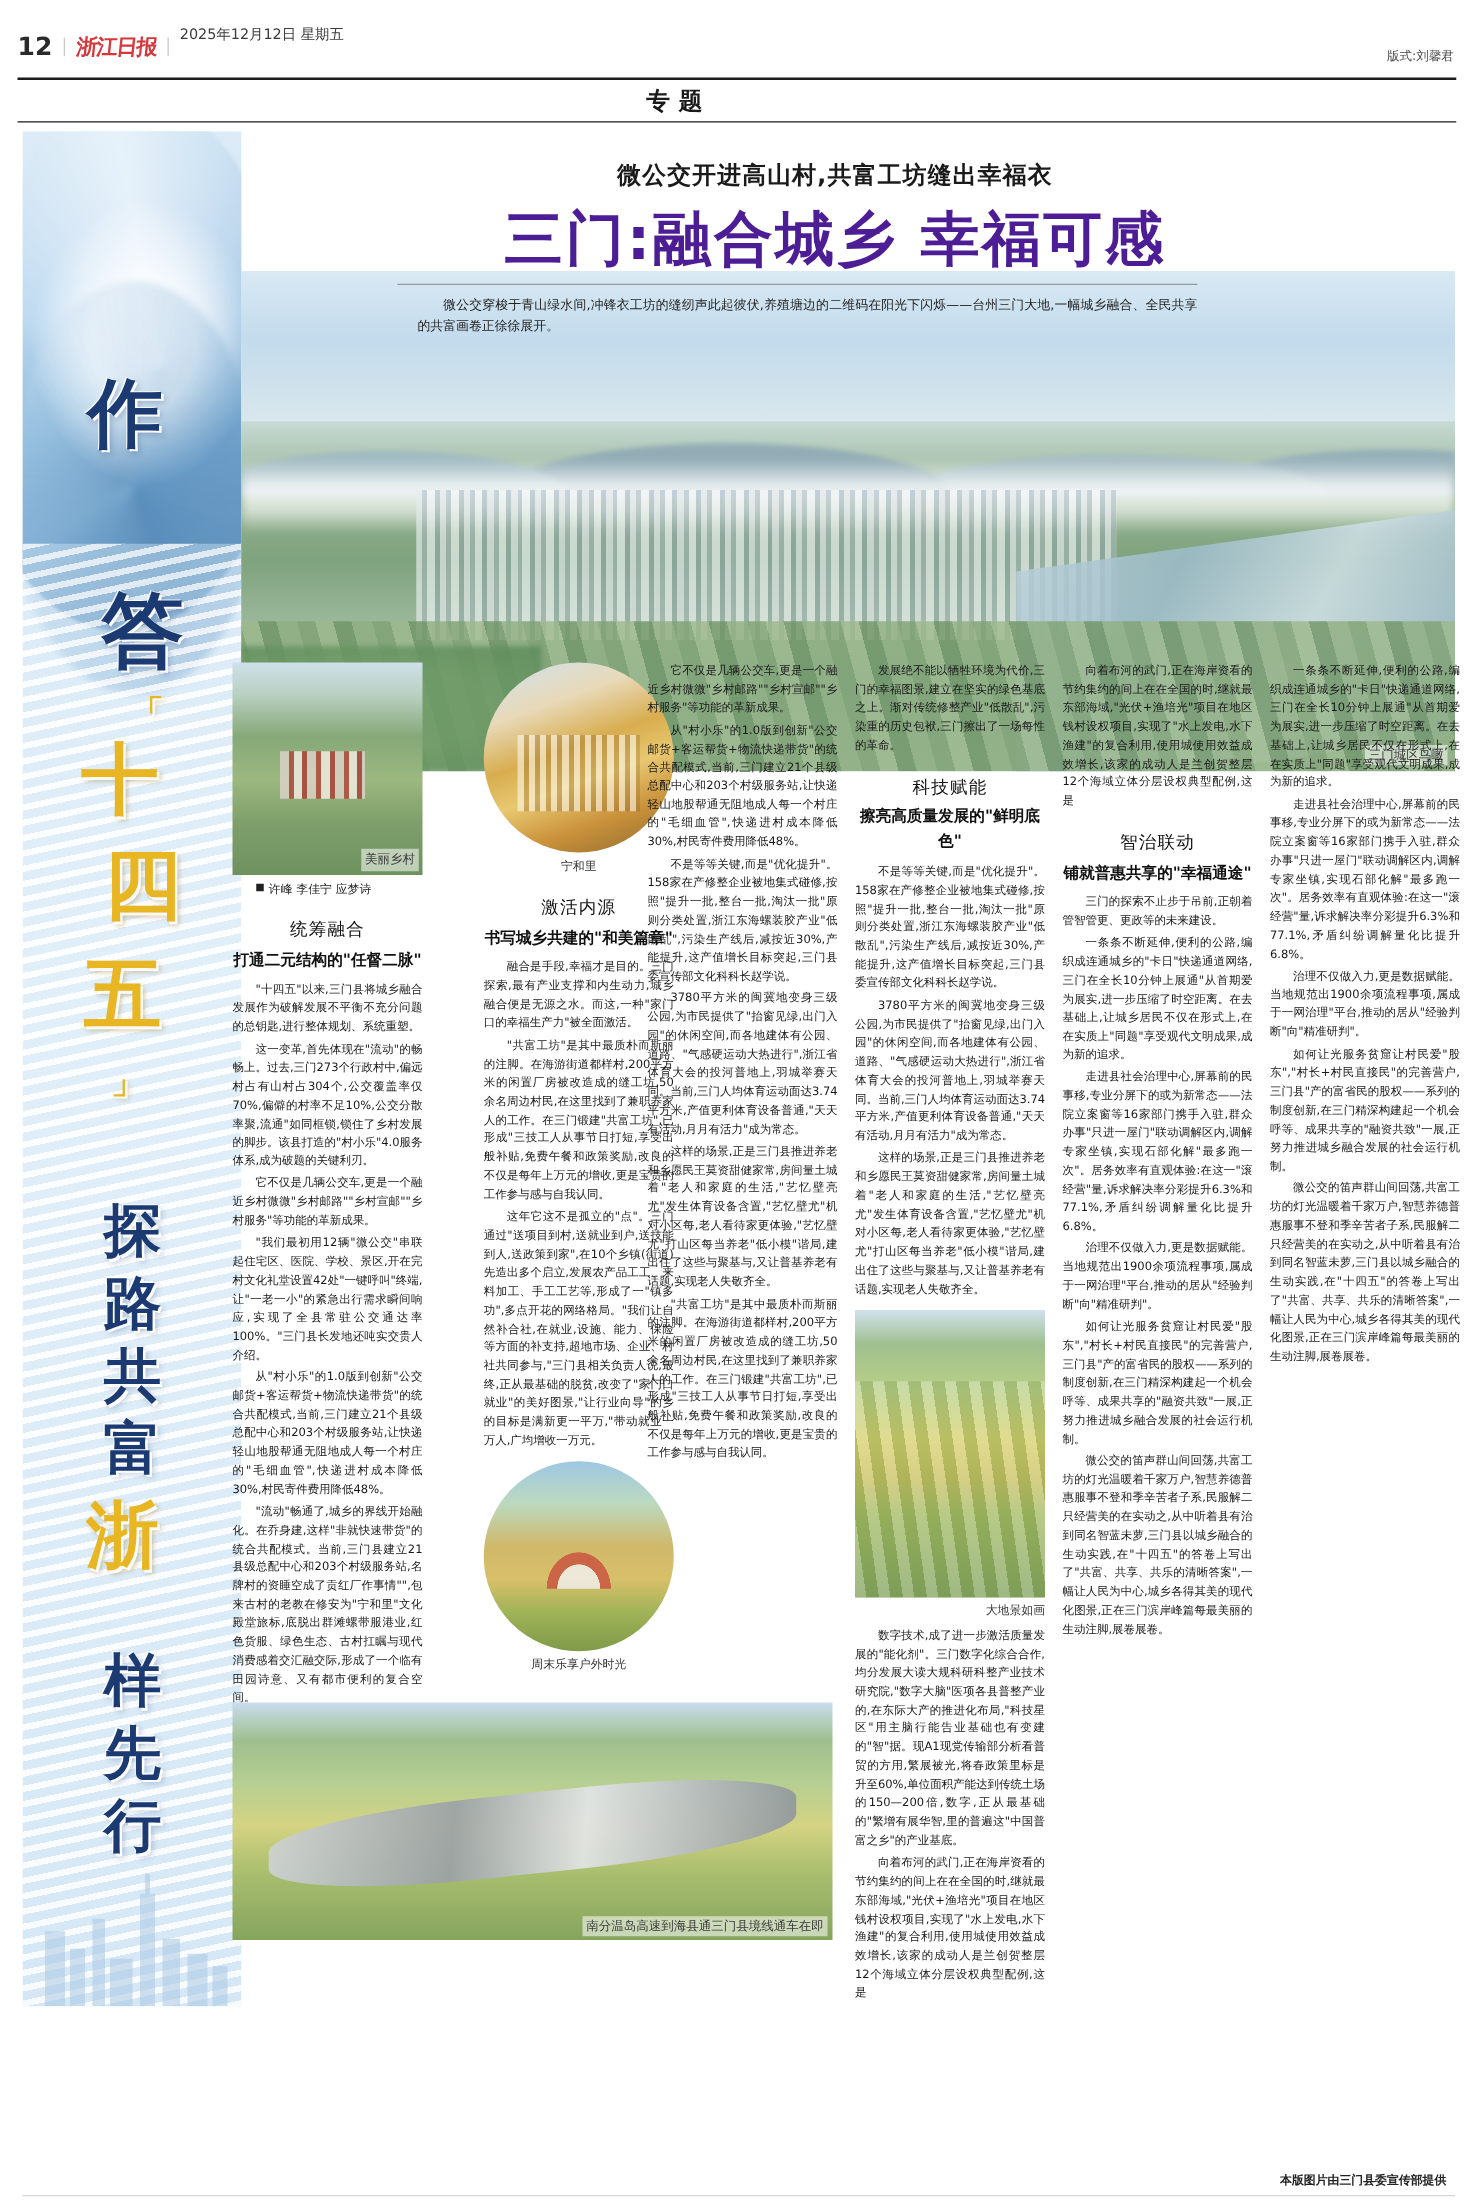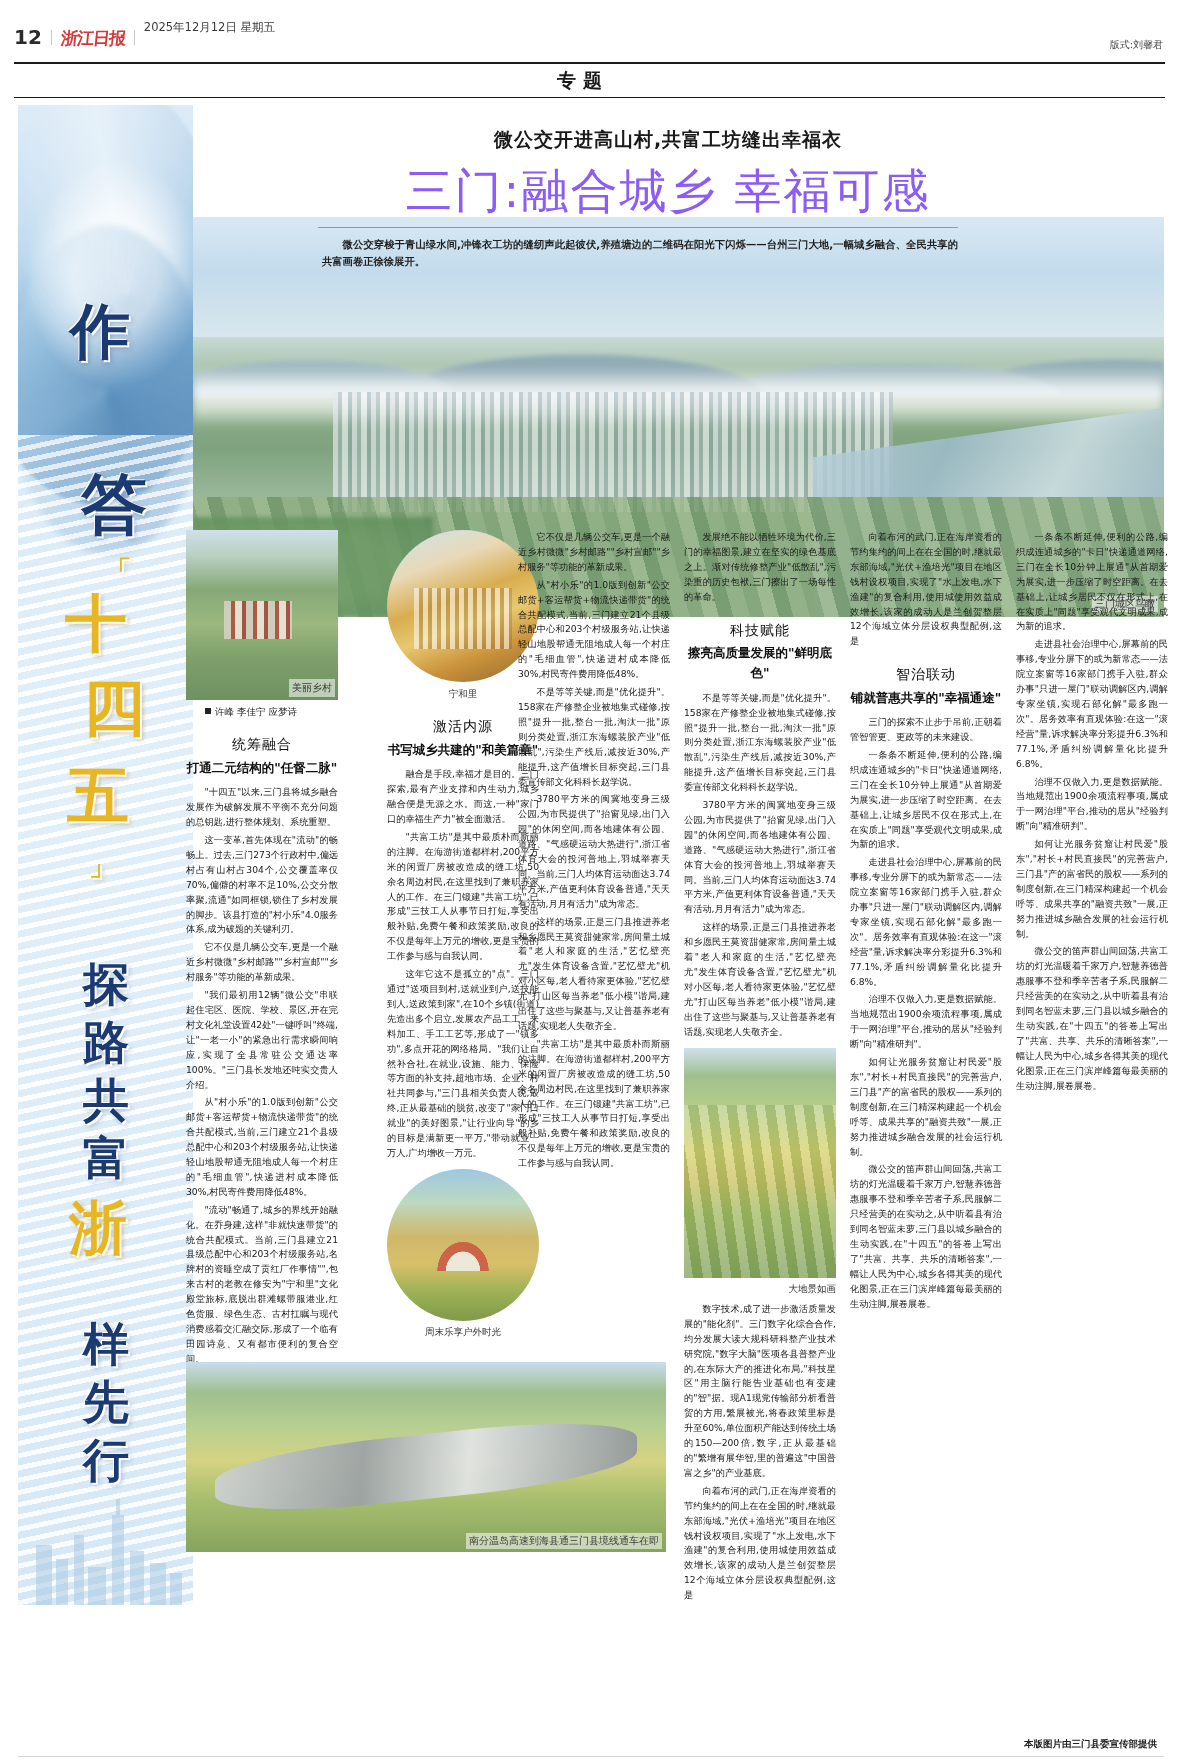--- a/index.html
+++ b/index.html
@@ -27,21 +27,21 @@
   }
   .mh-date{font-size:11.5px;color:#3a3a3a;line-height:1;margin-bottom:13px;}
   .mh-credit{
     position:absolute;right:16px;top:38px;font-size:10px;color:#4a4a4a;
   }
 
   
   .toprule{position:absolute;left:14px;top:62px;width:1151px;height:2px;background:#1a1a1a;}
   .topic{
     position:absolute;left:0;top:68px;width:1086px;text-align:center;
-    font-size:19px;font-weight:bold;color:#1a1a1a;letter-spacing:7px;padding-left:40px;
+    font-size:19px;font-weight:bold;color:#1a1a1a;letter-spacing:7px;
   }
   .topic-rule{position:absolute;left:14px;top:97px;width:1151px;height:1px;background:#1a1a1a;}
 
   
   .artframe{
     position:absolute;left:18px;top:105px;width:1146px;height:1640px;
     background:#fff;overflow:hidden;
   }
 
   
@@ -127,30 +127,30 @@
 
   .cap{
     position:absolute;font-size:10px;color:#3b3b3b;
     background:rgba(255,255,255,.55);padding:1px 3px;
   }
 
   
   .titleblock{position:absolute;left:300px;top:22px;width:700px;text-align:center;}
   .t-sub{font-size:19px;color:#1a1a1a;font-weight:600;letter-spacing:1px;}
   .t-main{
-    font-size:47px;font-weight:normal;color:#8b5cf6;letter-spacing:2px;margin-top:7px;
+    font-size:47px;font-weight:bold;color:#4c1d95;letter-spacing:2px;margin-top:7px;
     font-family:"DejaVu Sans","Liberation Sans",sans-serif;
   }
   .lead{
     position:absolute;left:300px;top:122px;width:640px;
     border-top:1px solid #999;padding-top:8px;
   }
   .lead p{
-    margin:0 0 4px 4px;font-size:10.3px;line-height:1.65;color:#1e1e1e;
-    text-indent:2em;text-align:justify;font-weight:bold;
+    margin:0 0 4px 16px;font-size:10.3px;line-height:1.65;color:#1e1e1e;
+    text-indent:2em;text-align:justify;font-weight:normal;
   }
 
   
   .cols{
     position:absolute;left:18px;top:530px;width:1146px;height:1180px;
   }
   .col{position:absolute;top:0;width:152px;font-size:9.2px;line-height:1.62;color:#181818;text-align:justify;}
   .col p{margin:0 0 3px 0;text-indent:2em;}
   .sechead{margin:14px 0 7px 0;text-align:center;}
   .sechead .sh1{font-size:14px;font-weight:normal;color:#111;letter-spacing:1px;display:block;}

